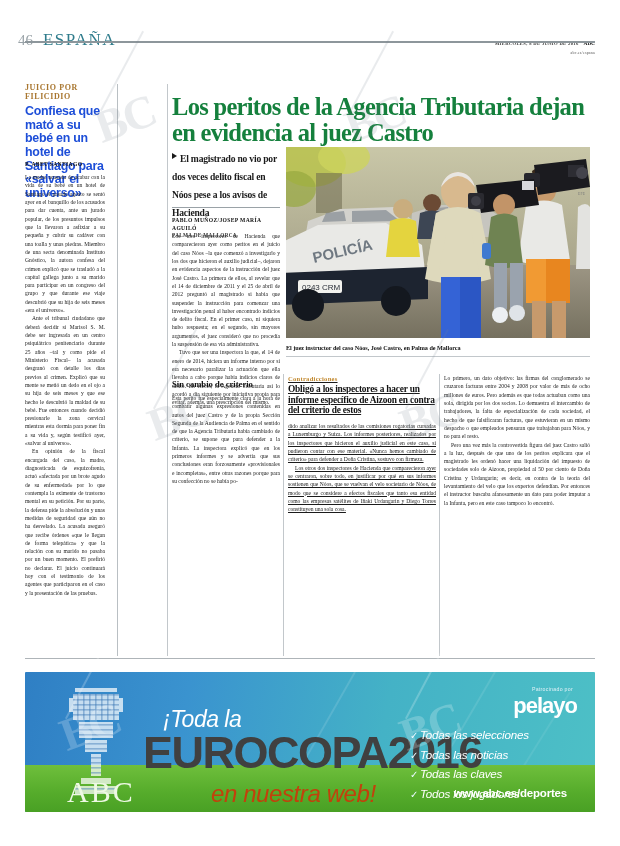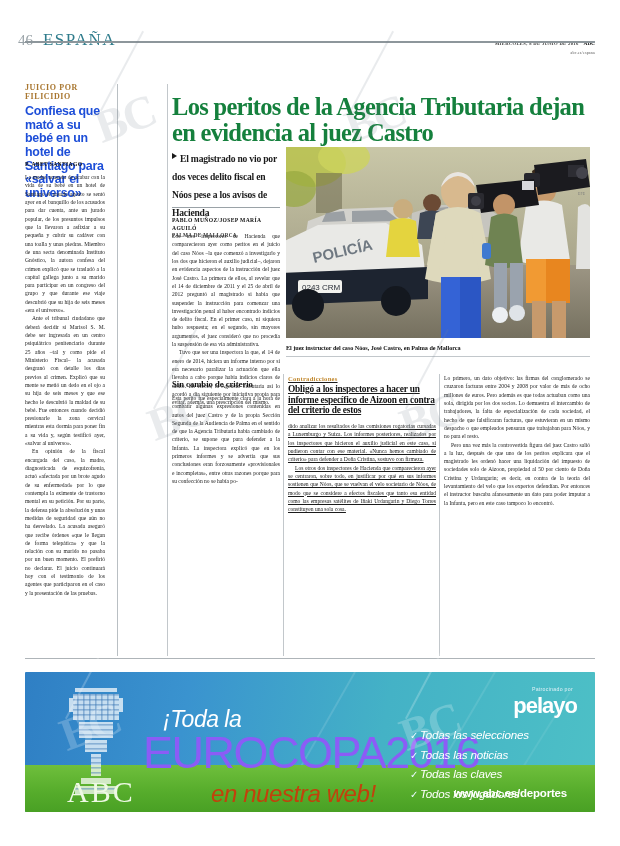--- a/index.html
+++ b/index.html
@@ -90,21 +90,21 @@
   .ad-grass{position:absolute;left:0;right:0;bottom:0;height:47px;
      background:linear-gradient(180deg,#6fbf3c 0%,#57ad2c 55%,#49a024 100%);}
   .ad-diag{position:absolute;pointer-events:none;}
 
   .trophy{position:absolute;left:42px;top:14px;width:58px;height:112px;}
 
   .ad-toda{position:absolute;left:138px;top:34px;font-family:"Liberation Sans",sans-serif;
      font-style:italic;font-size:23px;color:#fff;letter-spacing:-.5px;}
   .ad-euro{position:absolute;left:118px;top:58px;font-family:"Liberation Sans",sans-serif;
      font-weight:700;font-size:45px;letter-spacing:-2px;color:#fff;line-height:1;}
-  .ad-euro span{color:#8b5cf6;font-weight:400;letter-spacing:-1.5px;}
+  .ad-euro span{color:#404040;font-weight:700;letter-spacing:-1.5px;}
   .ad-web{position:absolute;left:186px;top:108px;font-family:Liberation Sans, sans-serif;
      font-style:italic;font-size:24px;color:#c2410c;letter-spacing:-.4px;}
 
   .ad-sponsor-lbl{position:absolute;right:22px;top:14px;font-family:"Liberation Sans",sans-serif;
      font-size:5.2px;color:#dff1f7;letter-spacing:.3px;text-align:right;width:120px;}
   .ad-pelayo{position:absolute;right:18px;top:21px;font-family:"Liberation Sans",sans-serif;
      font-weight:700;font-size:22px;color:#fff;letter-spacing:-1px;text-align:right;width:140px;}
 
   .ad-list{position:absolute;left:385px;top:56px;width:190px;}
   .ad-li{font-family:"Liberation Sans",sans-serif;font-style:italic;font-size:11.6px;

